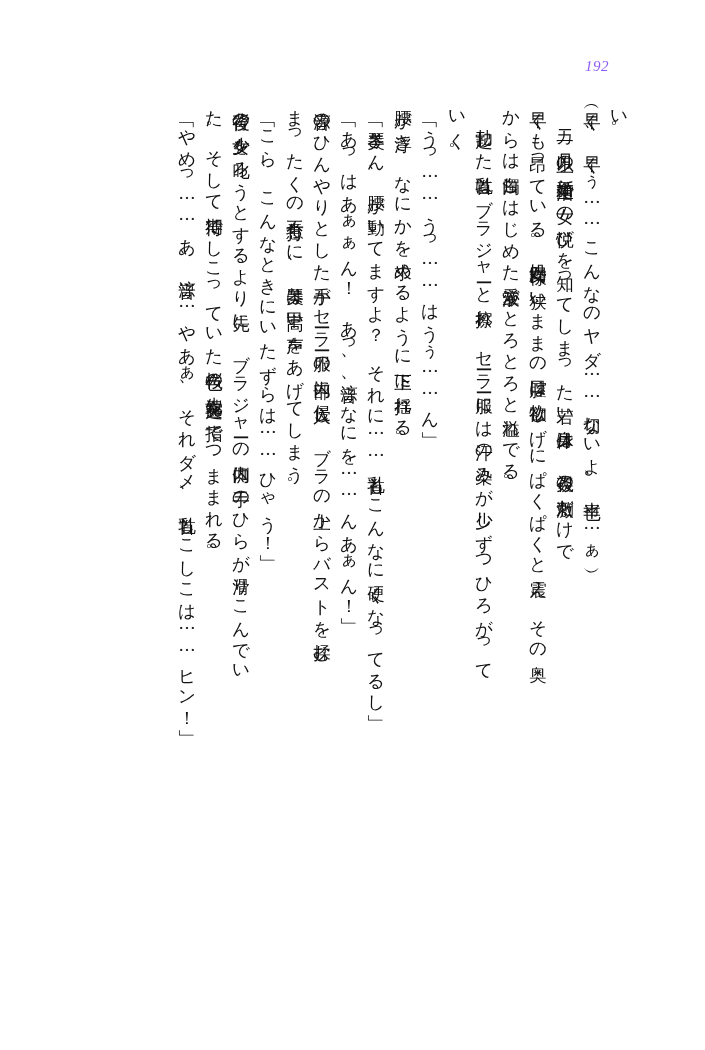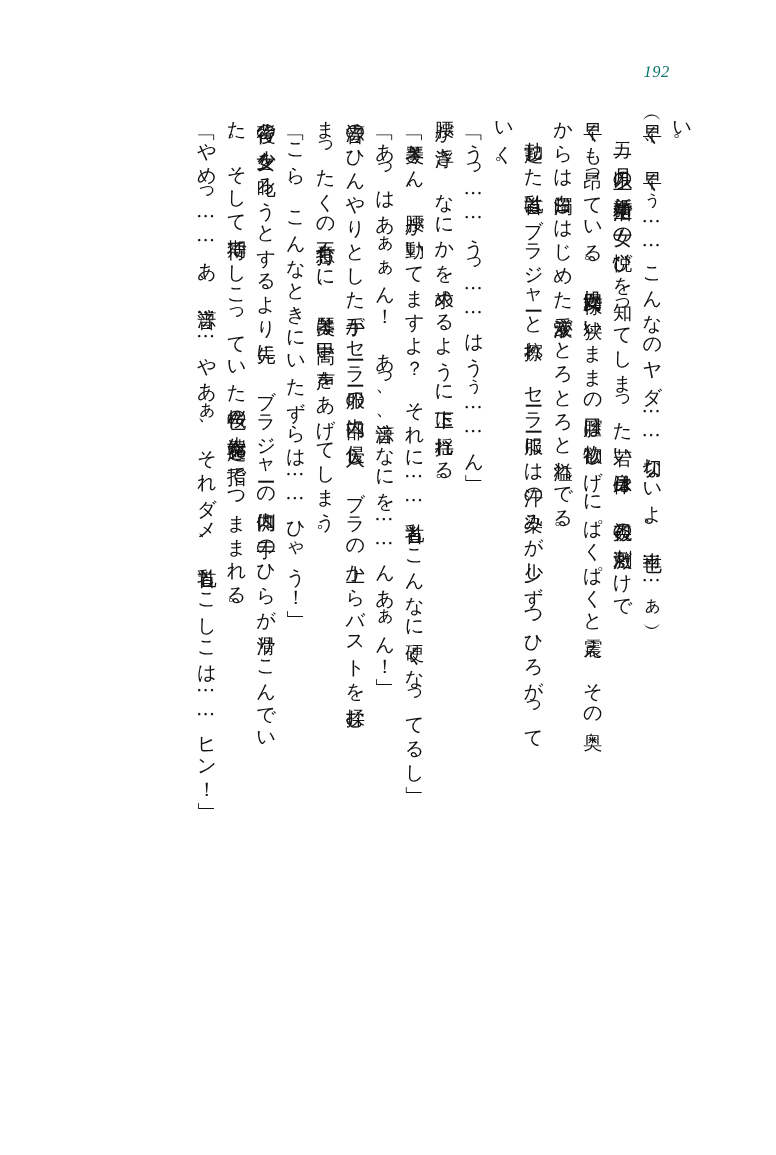--- a/index.html
+++ b/index.html
@@ -21,21 +21,21 @@
     background: #ffffff;
     box-sizing: border-box;
   }
   .page-number {
     position: absolute;
     top: 58px;
     right: 96px;
     font-family: "Liberation Serif", "DejaVu Serif", serif;
     font-style: italic;
     font-size: 15px;
-    color: #0f766e;
+    color: #8b5cf6;
     letter-spacing: 0.5px;
   }
   .text-block {
     position: absolute;
     top: 98px;
     right: 78px;
     left: 70px;
     height: 880px;
     display: flex;
     flex-direction: row-reverse;

